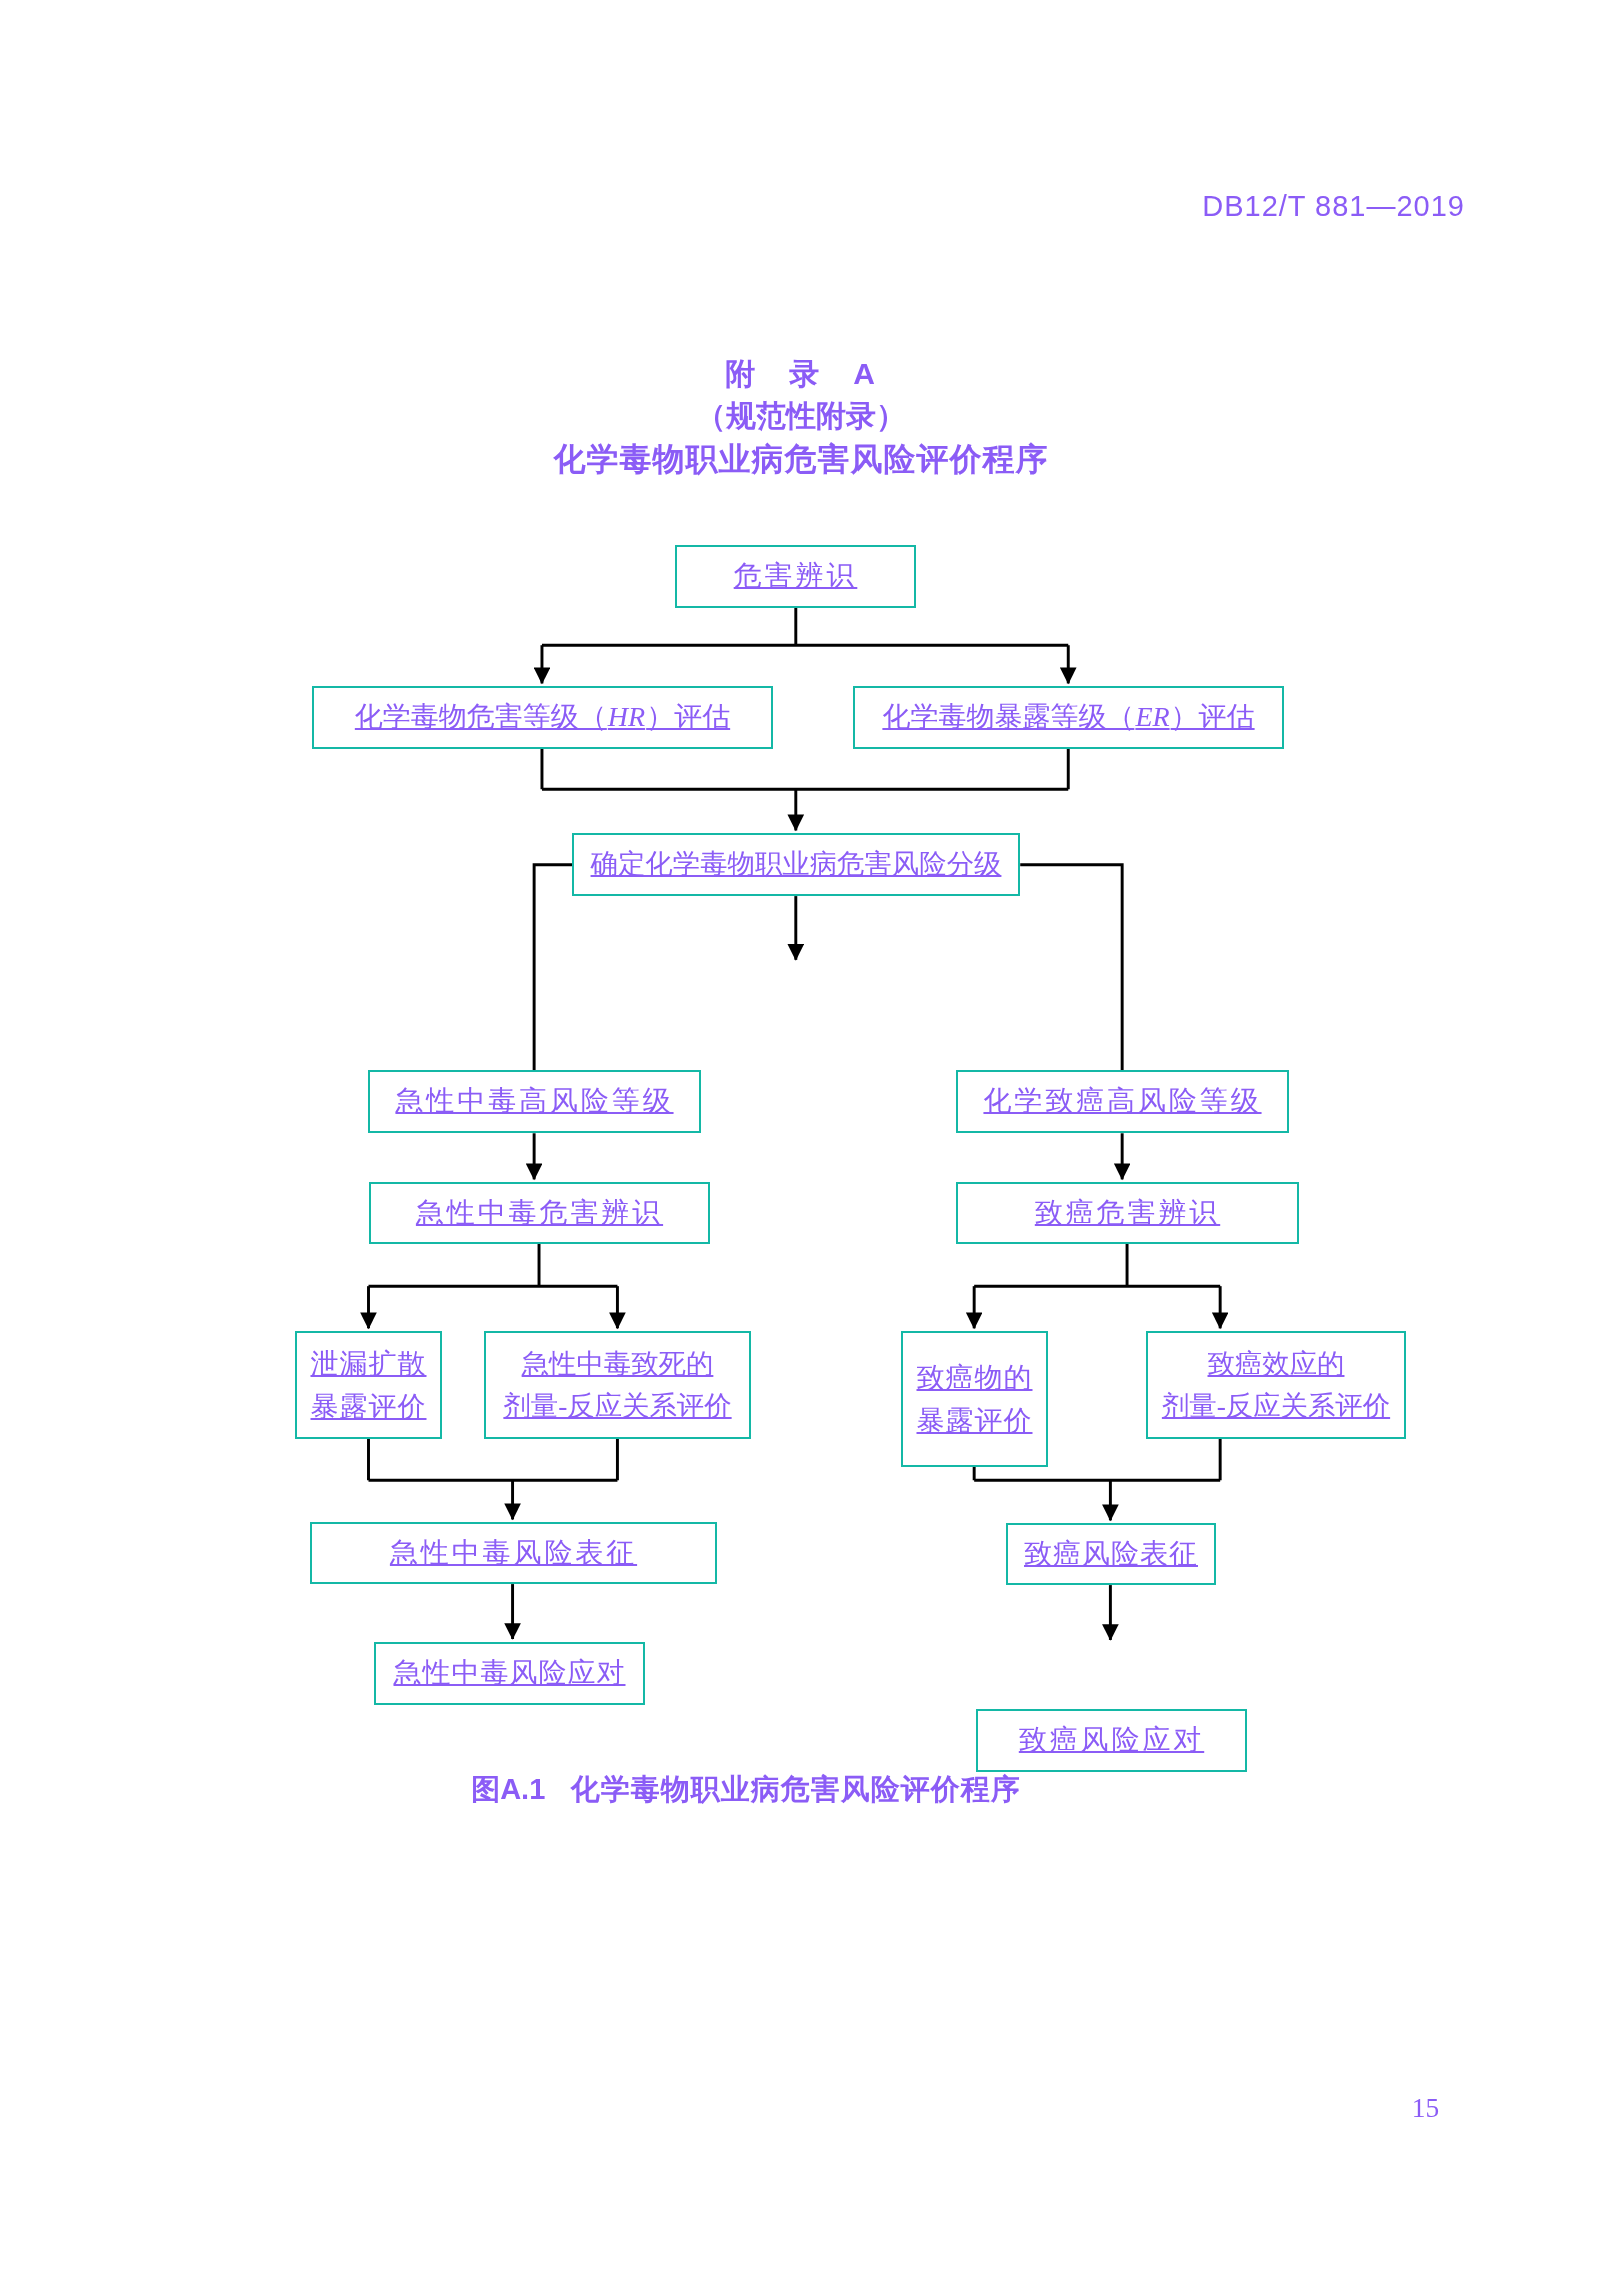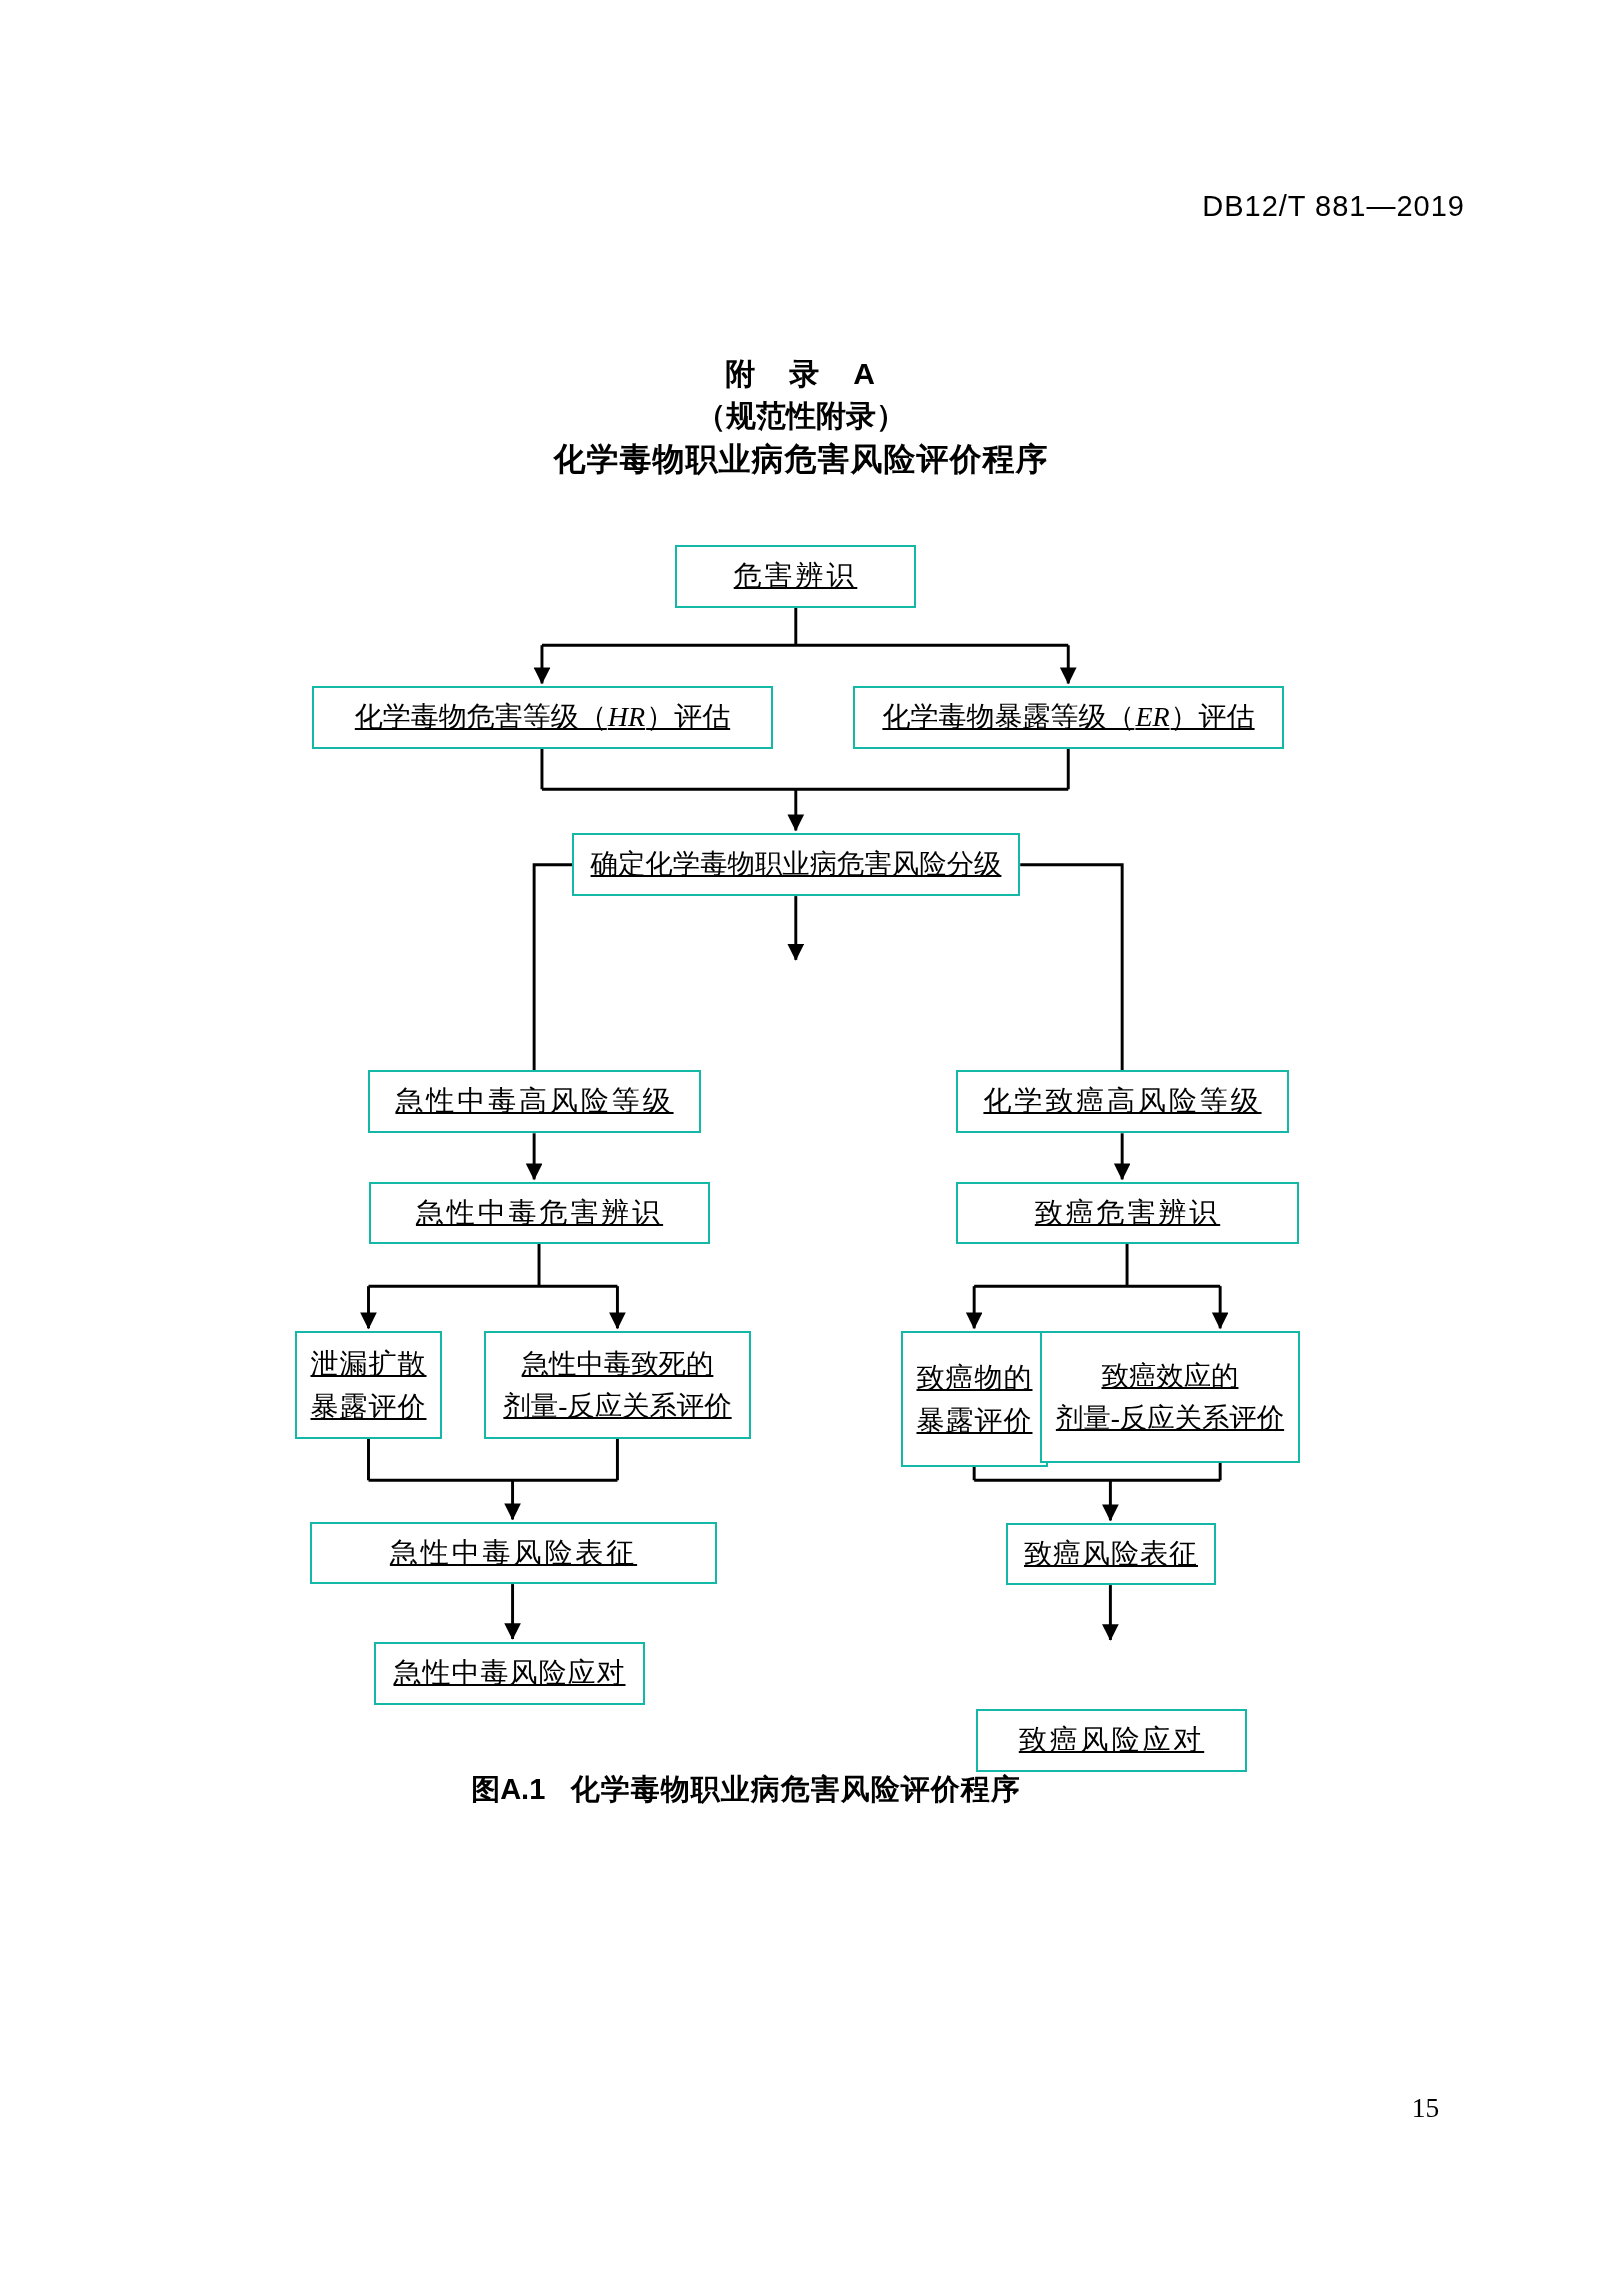--- a/index.html
+++ b/index.html
@@ -1,17 +1,17 @@
 <!DOCTYPE html>
 <html><head>
 <meta charset="utf-8">
 <style>
   html,body{margin:0;padding:0;background:#e8e8e8;}
   .page{position:relative;width:1621px;height:2293px;background:#ffffff;overflow:hidden;
-        font-family:"Liberation Serif","DejaVu Serif",serif;color:#000000;}
+        font-family:"Liberation Serif","DejaVu Serif",serif;color:#8b5cf6;}
   .doc-code{position:absolute;top:190px;left:0;width:1465px;text-align:right;
             font-family:"Liberation Sans","DejaVu Sans",sans-serif;
             font-size:29px;font-weight:500;letter-spacing:1px;}
   .title-line{position:absolute;left:0;width:1602px;text-align:center;
               font-family:"Liberation Sans","DejaVu Sans",sans-serif;font-weight:bold;}
   .t1{top:354px;font-size:30px;letter-spacing:2px;}
   .t2{top:396px;font-size:30px;}
   .t3{top:438px;font-size:32px;letter-spacing:1px;}
   svg.connectors{position:absolute;left:0;top:0;}
   .node{position:absolute;box-sizing:border-box;border:2px solid #14b8a6;background:#fff;
@@ -118,21 +118,21 @@
   <div class="node two dense" style="left:484px;top:1331px;width:267px;height:108px">
     <span>急性中毒致死的</span>
     <span>剂量-反应关系评价</span>
   </div>
 
   <div class="node two" style="left:901px;top:1331px;width:147px;height:136px">
     <span class="sp1">致癌物的</span>
     <span class="sp1">暴露评价</span>
   </div>
 
-  <div class="node two dense" style="left:1040px;top:1331px;width:260px;height:132px">
+  <div class="node two dense" style="left:1146px;top:1331px;width:260px;height:108px">
     <span>致癌效应的</span>
     <span>剂量-反应关系评价</span>
   </div>
 
   <div class="node" style="left:310px;top:1522px;width:407px;height:62px">
     <span class="sp">急性中毒风险表征</span>
   </div>
 
   <div class="node" style="left:1006px;top:1523px;width:210px;height:62px">
     <span class="sp1">致癌风险表征</span>

